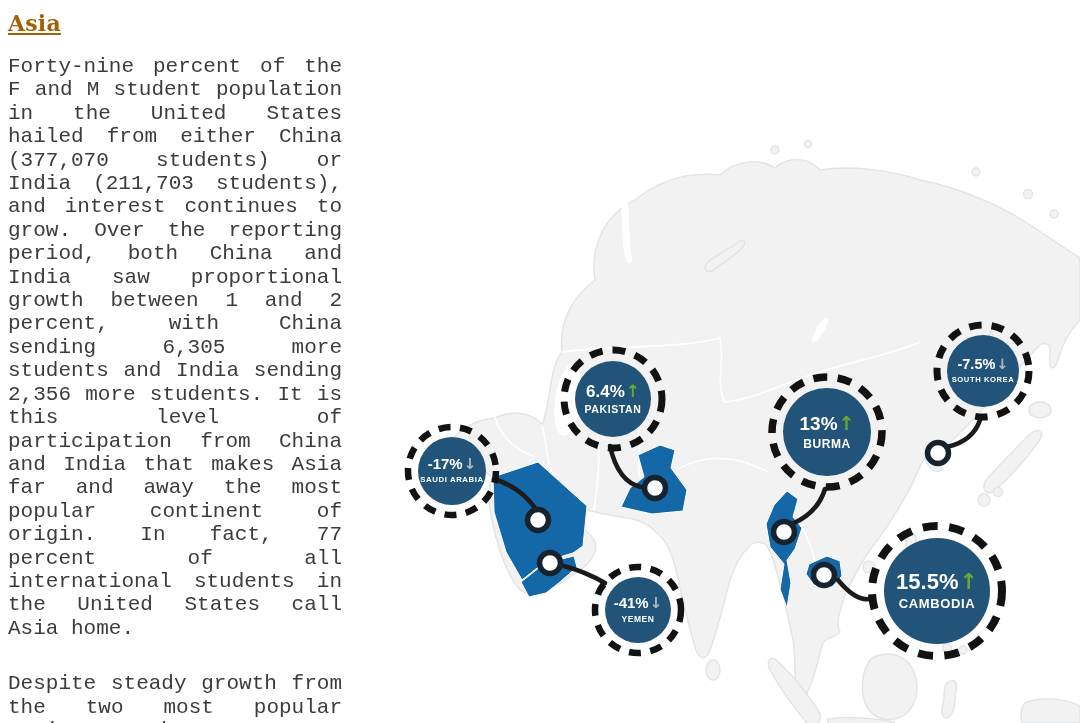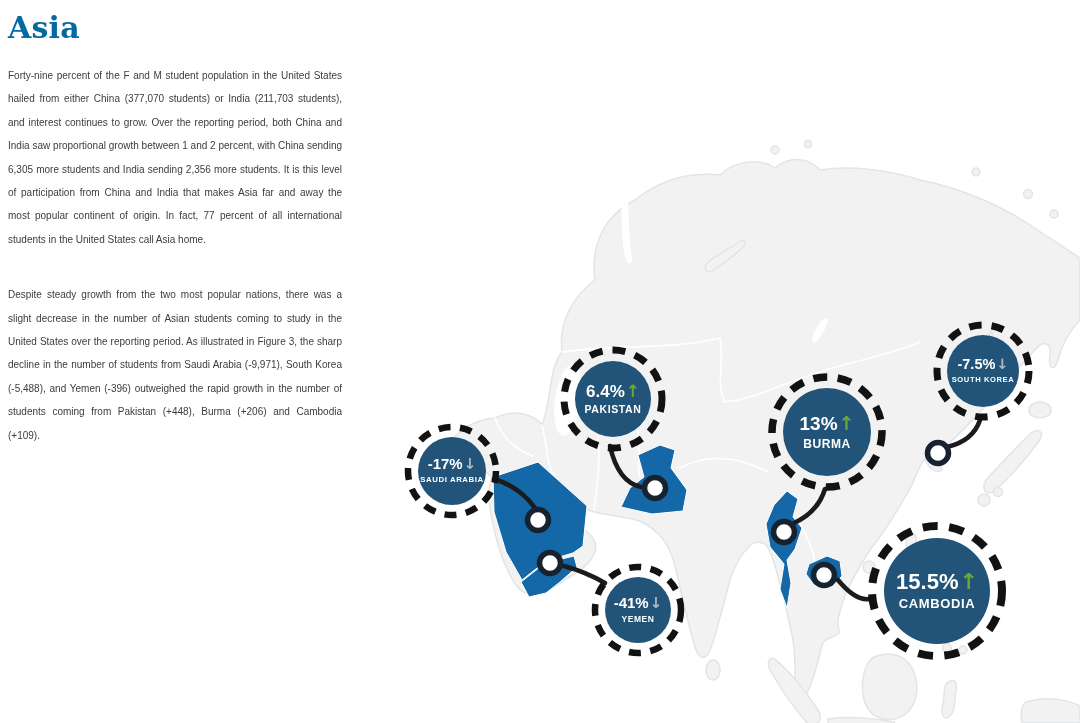--- a/index.html
+++ b/index.html
@@ -3,26 +3,26 @@
 <meta charset="utf-8">
 <style>
   html,body { margin:0; padding:0; background:#ffffff; }
   .page {
     position:relative; width:1080px; height:723px; overflow:hidden;
     background:#ffffff; font-family:"Liberation Sans", sans-serif;
   }
   .article { position:absolute; left:8px; top:2px; width:334px; }
   .article h1 {
     font-family:"DejaVu Serif","Liberation Serif",serif;
-    font-size:30px; font-weight:bold; color:#0369a1;
-    margin:8px 0 19px 0; letter-spacing:0.2px;
+    font-size:22px; font-weight:bold; color:#a16207;
+    margin:8px 0 19px 0; letter-spacing:0.2px;text-decoration:underline;
   }
   .article p {
-    font-size:10px; line-height:23.4px; color:#3c3c3c;
-    text-align:justify; margin:0 0 32px 0; hyphens:none;
+    font-size:21px; line-height:23.4px; color:#3c3c3c;
+    text-align:justify; margin:0 0 32px 0; hyphens:none;font-family:Liberation Mono, monospace;
   }
   .map-wrap { position:absolute; left:390px; top:0; width:690px; height:723px; }
   svg text { font-family:"Liberation Sans","DejaVu Sans",sans-serif; font-weight:bold; }
   .land  { fill:#f2f2f3; stroke:#e2e4e6; stroke-width:1.5; stroke-linejoin:round; }
   .sea   { fill:#ffffff; stroke:none; }
   .ib    { fill:none; stroke:#ffffff; stroke-width:1.6; stroke-linecap:round; }
   .hl    { fill:#1568a8; stroke:#ffffff; stroke-width:1; stroke-linejoin:round; }
   .conn  { fill:none; stroke:#1b1b1e; stroke-width:4.6; stroke-linecap:round; }
   .marker{ fill:#ffffff; stroke:#16222e; stroke-width:5.5; }
   .bring { fill:none; stroke:#121212; }

